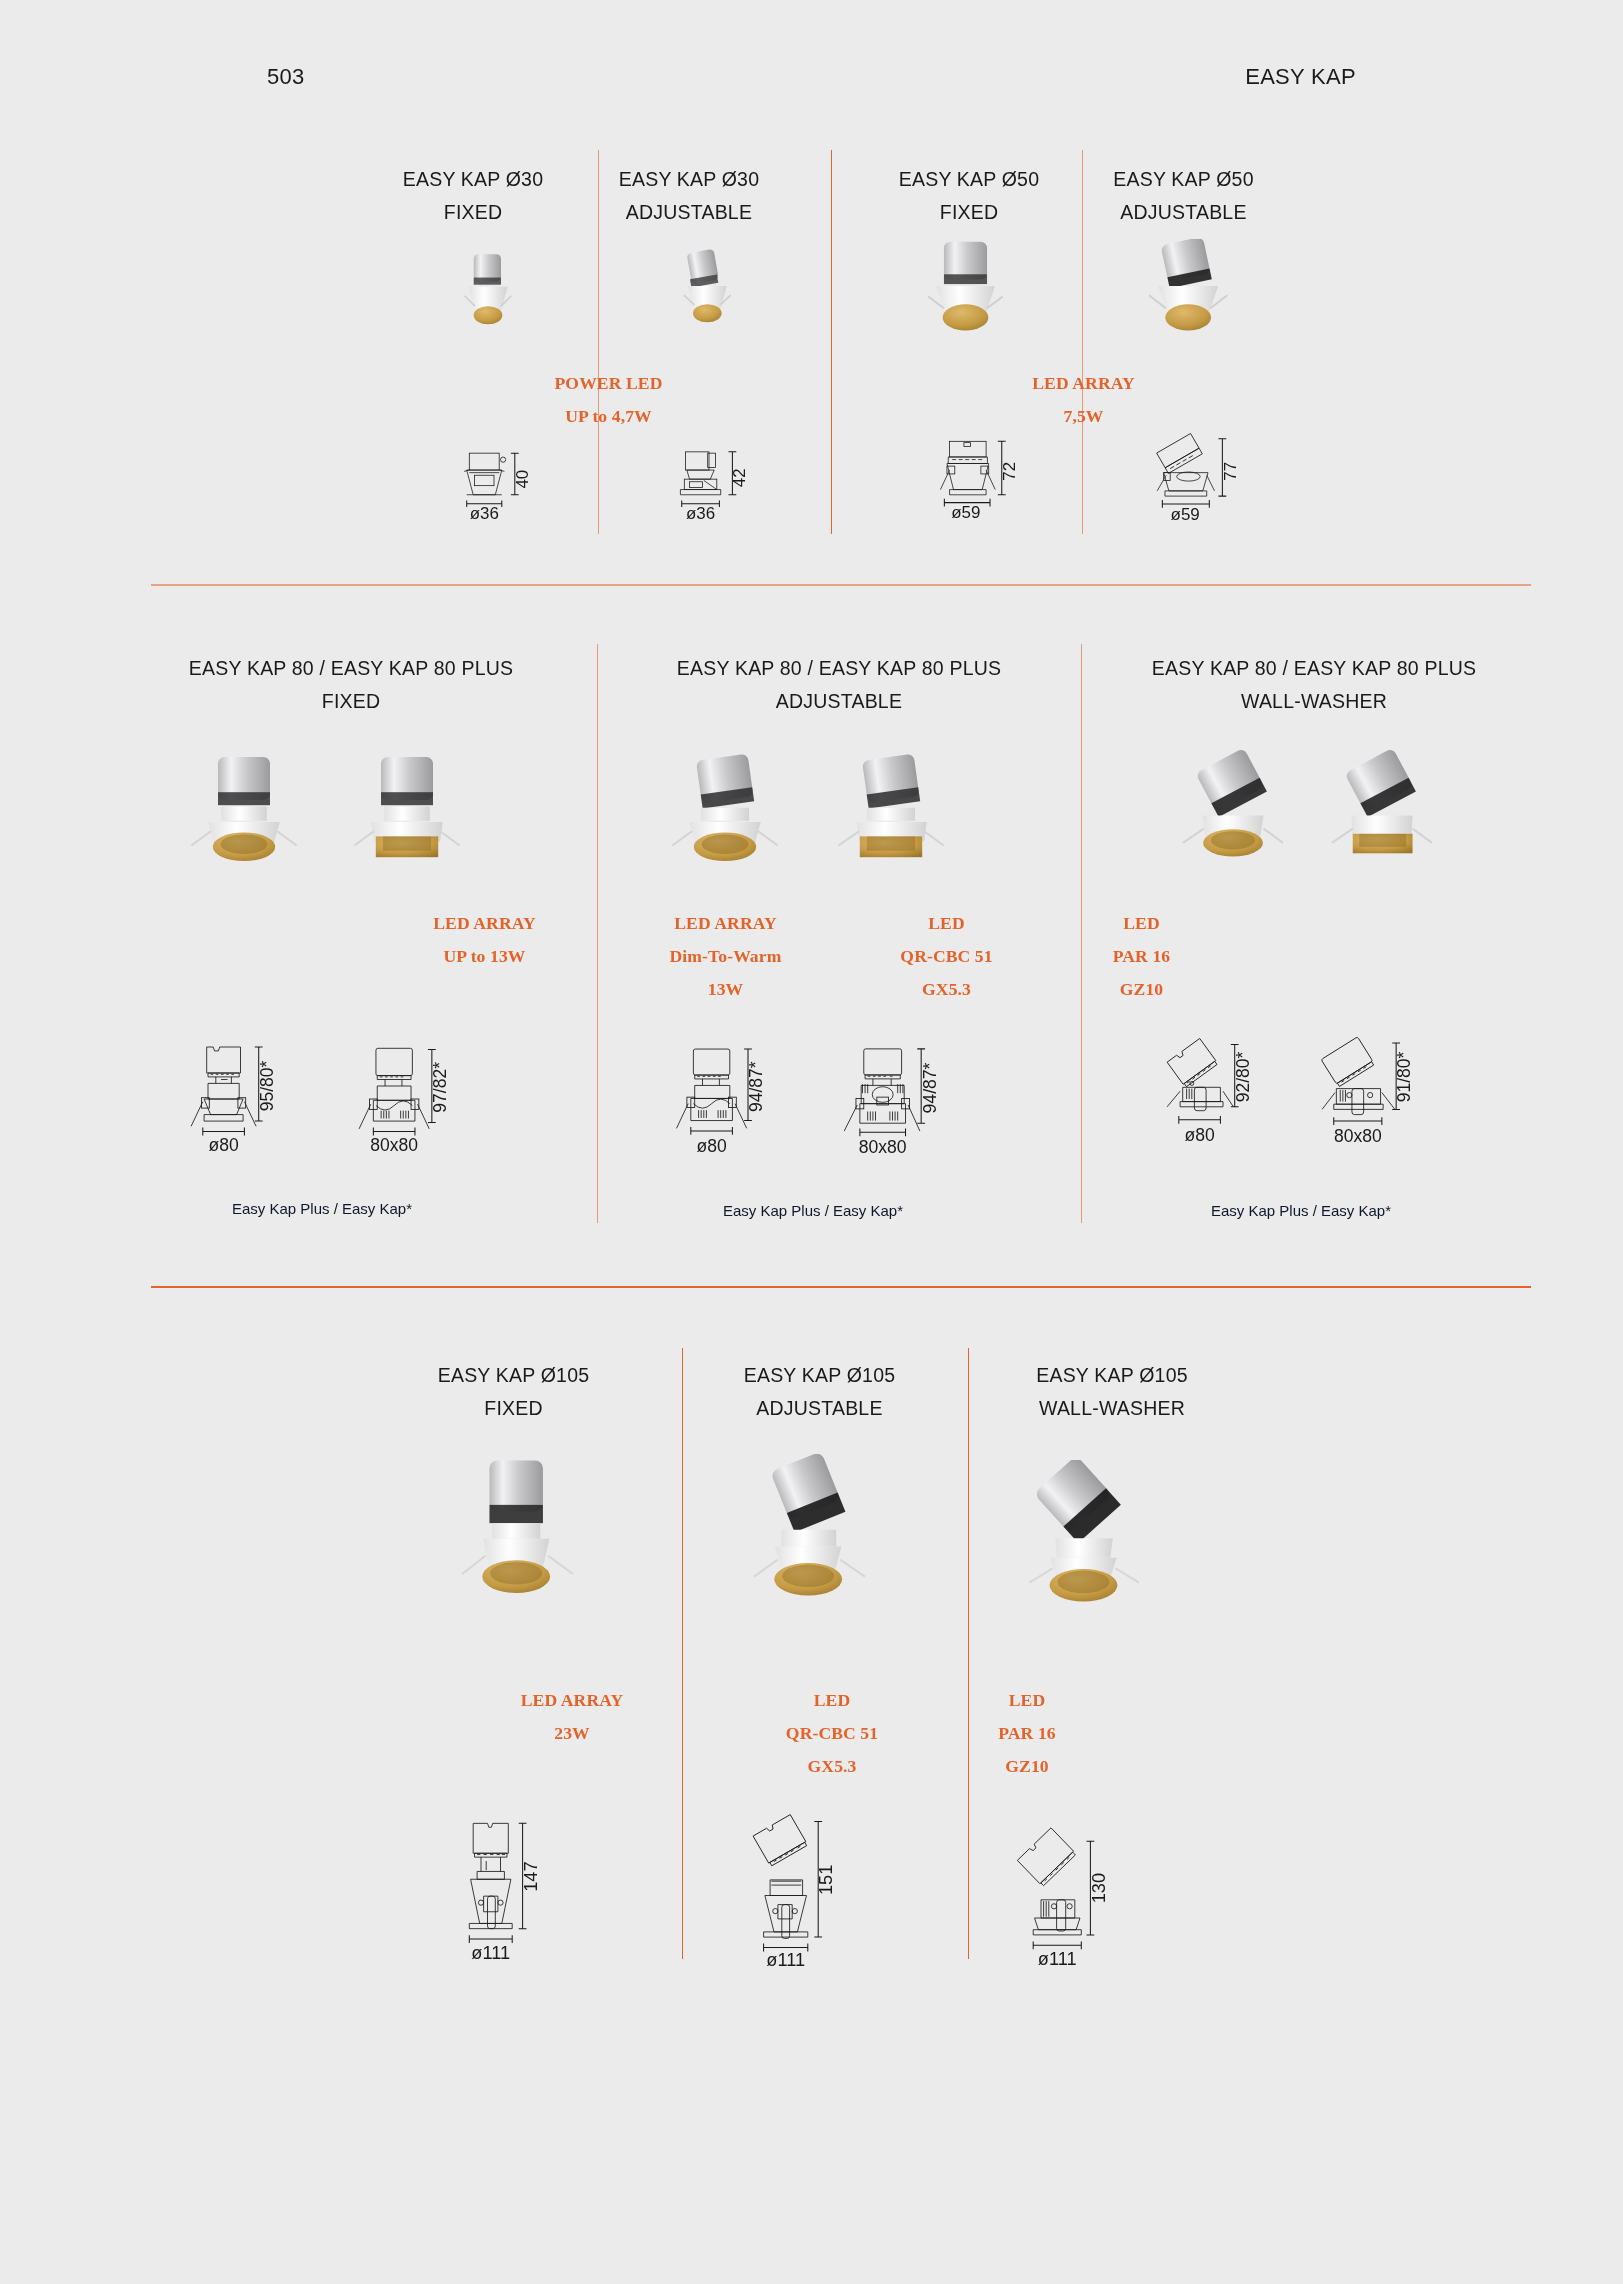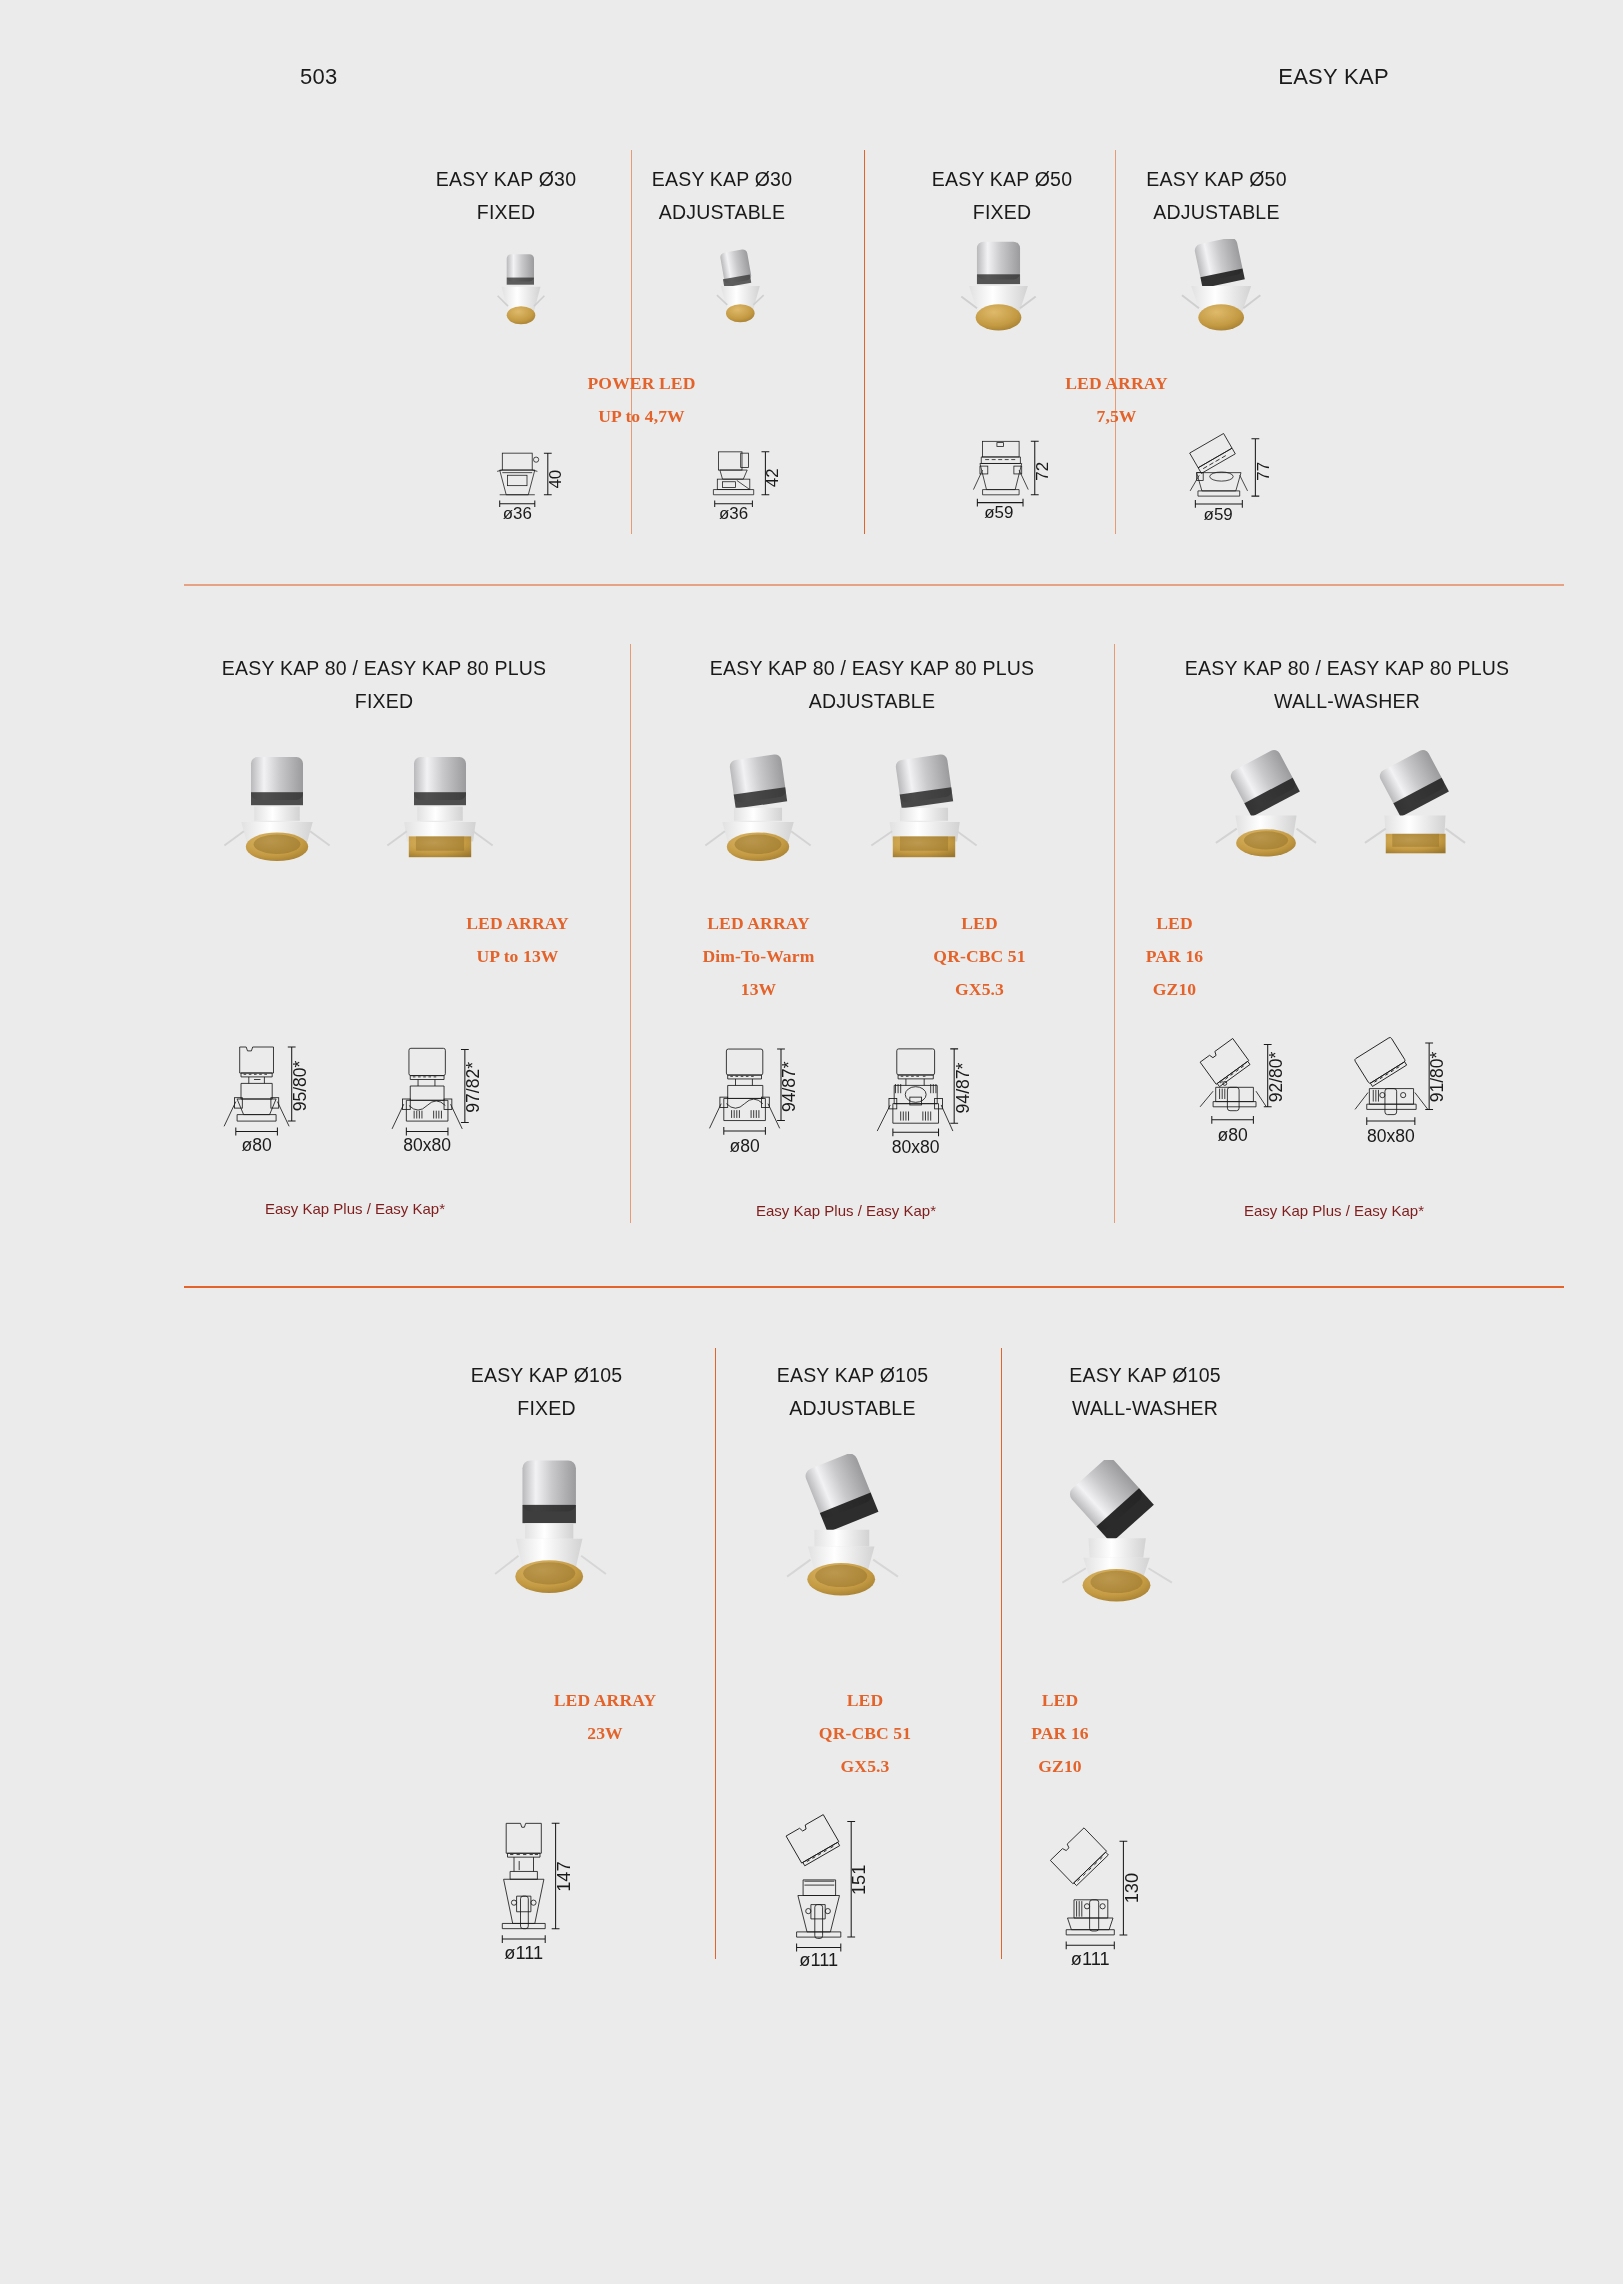--- a/index.html
+++ b/index.html
@@ -3,21 +3,21 @@
 <meta charset="utf-8">
 <style>
   * { box-sizing: border-box; margin: 0; padding: 0; }
   html, body {
     width: 1623px; height: 2284px;
     background: #ebebeb;
     font-family: "Liberation Sans", sans-serif;
     color: #1a1a1a;
     overflow: hidden;
   }
-  .page { position: relative; width: 1399px; height: 2284px; margin-left: 33px; }
+  .page { position: relative; width: 1399px; height: 2284px; }
 
   
   .page-header {
     position: absolute; left: 0; top: 64px; width: 1623px;
     display: flex; justify-content: space-between;
     padding: 0 267px 0 267px;
   }
   .page-number, .page-family {
     font-size: 22px; letter-spacing: 0.3px; font-weight: 400; color: #1a1a1a;
   }
@@ -45,21 +45,21 @@
   
   .src-label {
     position: absolute; text-align: center; color: #e4632a;
     font-size: 17.6px; font-weight: 700; line-height: 33px; letter-spacing: 0.1px;
   }
   .src-label span { display: block; white-space: nowrap; font-family: Liberation Serif, serif; }
 
   
   .tech-caption {
     position: absolute; text-align: center; font-size: 15px;
-    color: #7f1d1d; white-space: nowrap;
+    color: #0f172a; white-space: nowrap;
   }
 
   
   .photo { position: absolute; }
   .photo svg { display: block; }
 
   
   .tech { position: absolute; }
   .tech svg { display: block; overflow: visible; }
 

